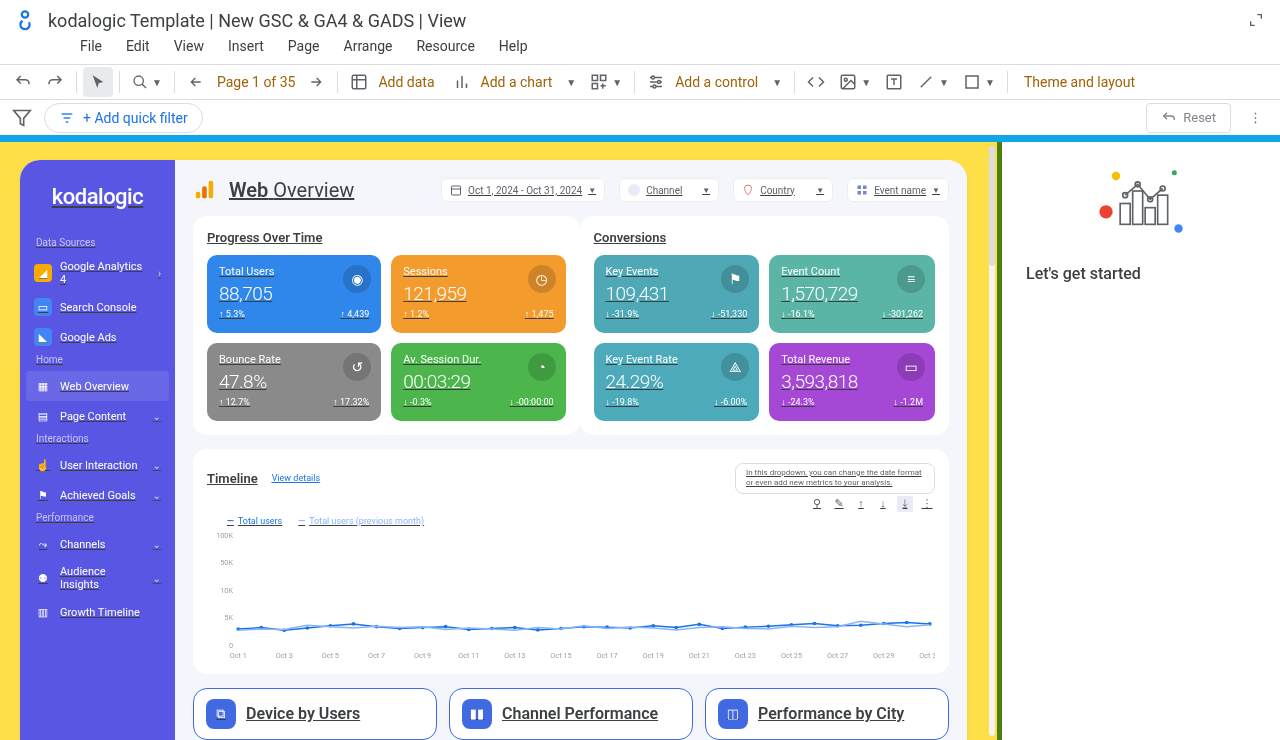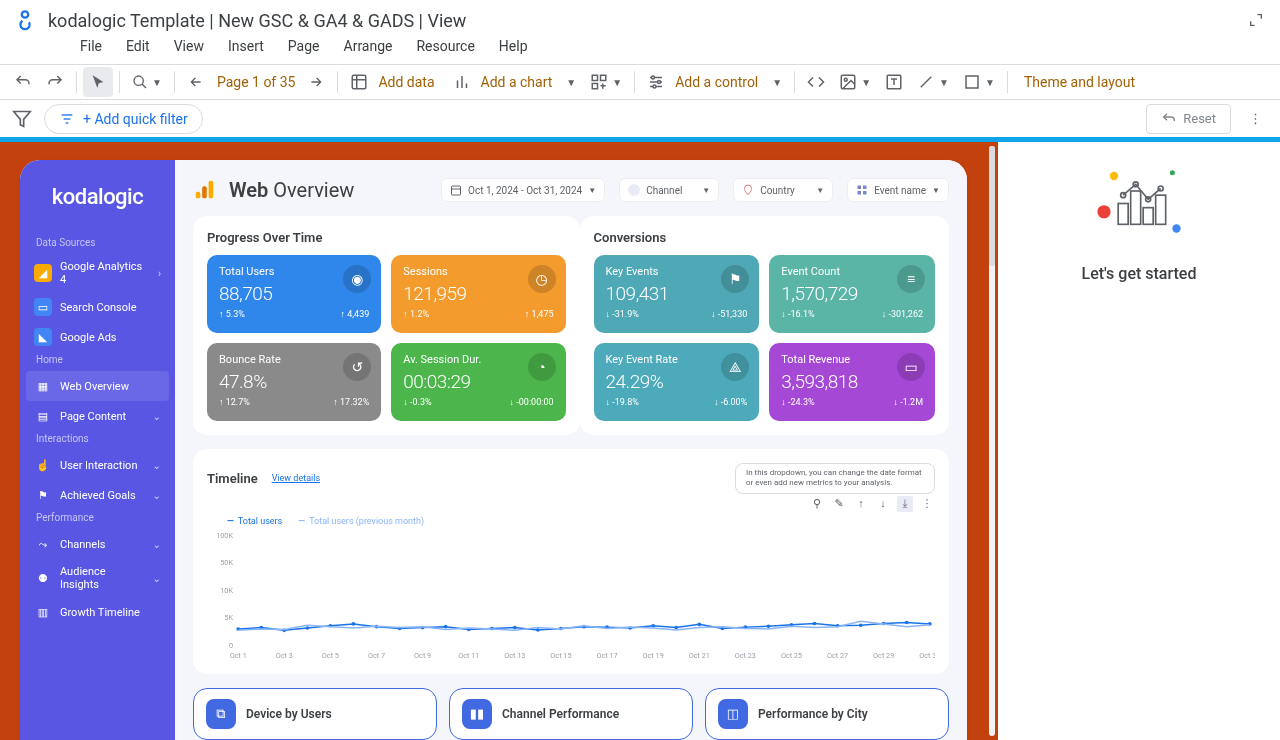--- a/index.html
+++ b/index.html
@@ -9,27 +9,27 @@
 .title { font-size: 18px; color: #3c4043; font-weight: 400; flex: 1; }
 .share-btn { width: 24px; height: 24px; display:flex; align-items:center; justify-content:center; color:#5f6368; }
 .menubar { display: flex; gap: 8px; padding: 0 50px 6px 72px; font-size: 14px; color: #3c4043; }
 .menubar > div { padding: 4px 8px; cursor: pointer; border-radius: 4px; }
 .toolbar { display: flex; align-items: center; height: 36px; border-top: 1px solid #dadce0; border-bottom: 1px solid #dadce0; padding: 0 8px; gap: 2px; }
 .tb-btn { display:flex; align-items:center; justify-content:center; min-width:30px; height:30px; padding:0 6px; border-radius:4px; cursor:pointer; color:#5f6368; }
 .tb-btn.active { background:#e8eaed; }
 .tb-sep { width:1px; height:22px; background:#dadce0; margin:0 4px; }
 .tb-text { font-size:14px; color:#a16207; padding:0 4px; }
 .caret { margin-left:4px; font-size:10px; color:#5f6368; }
-.secondbar { display:flex; align-items:center; height:42px; padding:0 12px; gap:12px; border-bottom:5px solid #0ea5e9; }
+.secondbar { display:flex; align-items:center; height:42px; padding:0 12px; gap:12px; border-bottom:7px solid #0ea5e9; }
 .filter-icon { width:20px; height:20px; color:#5f6368; }
 .quick-filter { border:1px solid #dadce0; border-radius:20px; padding:6px 14px; display:flex; align-items:center; gap:8px; color:#1a73e8; font-size:14px; cursor:pointer; }
 .reset-btn { margin-left:auto; border:1px solid #dadce0; border-radius:4px; padding:6px 14px; color:#80868b; display:flex; align-items:center; gap:6px; }
 .more-btn { color:#5f6368; padding:6px; cursor:pointer; }
 .workspace { display:flex; height:calc(740px - 34px - 30px - 36px - 42px); }
-.canvas-outer { flex:1; background:#c2410c; overflow:hidden; position:relative; }
+.canvas-outer { flex:1; background:#fde047; overflow:hidden; position:relative;text-decoration:underline; }
 .canvas-scroll { overflow-y:auto; overflow-x:hidden; height:100%; width:calc(100% - 10px); }
 .scrollbar-track { position:absolute; right:2px; top:4px; bottom:4px; width:6px; background:#f1f3f4; border-radius:3px; }
 .scrollbar-thumb { position:absolute; right:2px; top:4px; width:6px; height:120px; background:#dadce0; border-radius:3px; }
 .canvas { margin:18px 20px; background:#fff; border-radius:20px; box-shadow:0 1px 3px rgba(0,0,0,0.1); display:flex; min-height:700px; }
 .sidebar { width:155px; background:#5956E3; border-radius:20px 0 0 20px; padding:24px 0; color:#fff; }
 .brand { text-align:center; font-size:22px; font-weight:500; margin-bottom:26px; letter-spacing:-0.5px; }
 .sb-label { font-size:10px; color:#C5C4F5; padding:2px 16px 6px; }
 .sb-item { display:flex; align-items:center; gap:8px; padding:6px 14px; font-size:11px; cursor:pointer; }
 .sb-item.active { background:#6B68E8; border-radius:4px; margin:0 6px; padding:6px 8px; }
 .sb-icon { width:18px; height:18px; border-radius:4px; display:flex; align-items:center; justify-content:center; flex-shrink:0; }
@@ -59,22 +59,22 @@
 .tl-link { font-size:9px; color:#1a73e8; text-decoration:underline; }
 .tl-tooltip { margin-left:auto; border:1px solid #dadce0; border-radius:8px; padding:4px 10px; font-size:8px; color:#5f6368; max-width:200px; line-height:1.3; }
 .tl-toolbar { display:flex; gap:6px; justify-content:flex-end; align-items:center; margin-bottom:4px; }
 .tl-tb-btn { width:16px; height:16px; color:#5f6368; cursor:pointer; display:flex; align-items:center; justify-content:center; font-size:11px; }
 .tl-legend { display:flex; gap:16px; font-size:9px; color:#5f6368; padding-left:20px; margin-bottom:4px; }
 .tl-legend span::before { content:"—"; margin-right:4px; font-weight:bold; }
 .chart-area { position:relative; height:130px; }
 .bottom-cards { display:flex; gap:12px; }
 .bcard { flex:1; background:#fff; border-radius:14px; border:1.5px solid #4169E1; padding:10px 12px; display:flex; align-items:center; gap:10px; }
 .bcard-icon { width:30px; height:30px; border-radius:8px; background:#4169E1; display:flex; align-items:center; justify-content:center; color:#fff; }
-.bcard-title { font-size:12px; font-weight:600; color:#3c4043; }
-.right-panel { width:283px; border-left:1px solid #4d7c0f; padding:24px; text-align:center; overflow:hidden; }
+.bcard-title { font-size:16px; font-weight:600; color:#3c4043; }
+.right-panel { width:283px; border-left:5px solid #4d7c0f; padding:24px; text-align:left; overflow:hidden; }
 .rp-illust { width:100px; height:80px; margin:0 auto 18px; position:relative; }
 .rp-title { font-size:16px; font-weight:500; color:#3c4043; margin-bottom:10px; }
 .rp-text { font-size:13px; color:#5f6368; line-height:1.5; }
 svg { display:block; }
 </style>
 </head>
 <body>
 
 <div class="header">
   <div class="logo">

